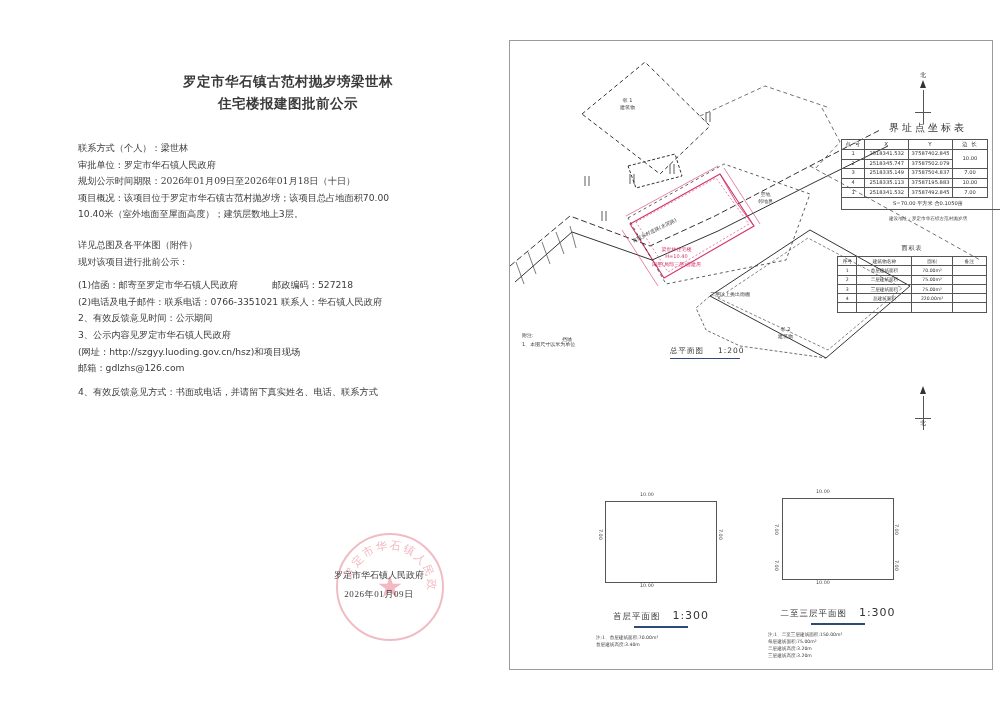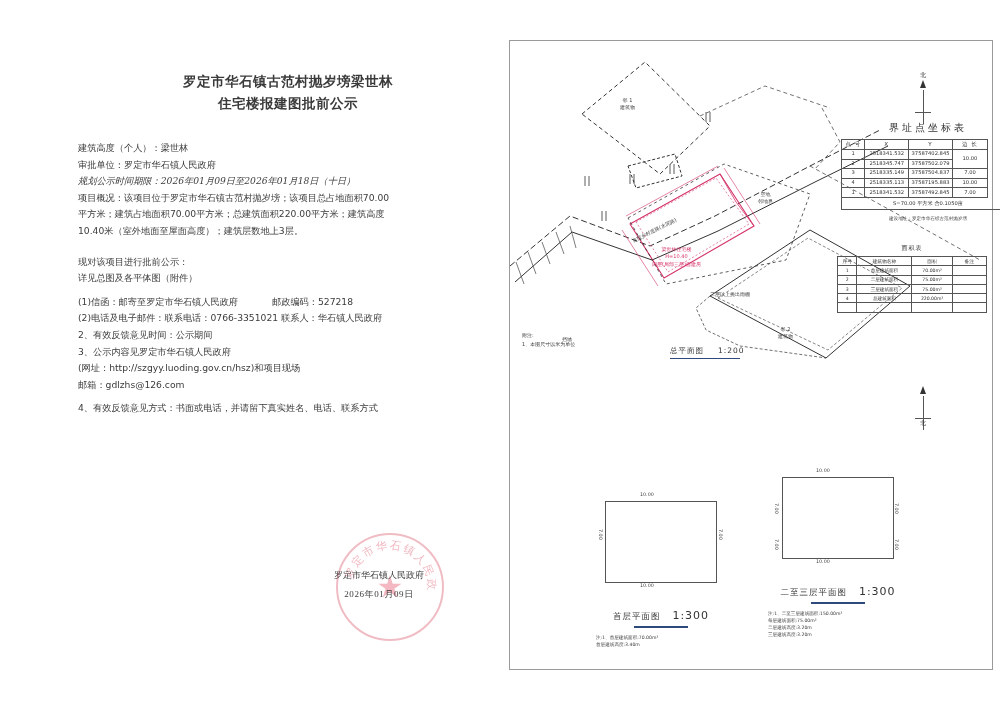--- a/index.html
+++ b/index.html
@@ -7,21 +7,21 @@
        font-family:"DejaVu Sans","Liberation Sans",sans-serif;color:#2b2b2b;}
   .page{position:absolute;left:0;top:0;width:1000px;height:706px;background:#fff;}
 
   
   .notice{position:absolute;left:78px;top:70px;width:420px;}
   .ttl{text-align:center;font-size:13.5px;line-height:22px;letter-spacing:.5px;
        color:#3a3a3a;font-weight:600;}
   .ttl div{white-space:nowrap;}
   .body-txt{margin-top:26px;font-size:9.2px;line-height:16.6px;color:#3b3b3b;}
   .body-txt p{margin:0;white-space:nowrap;}
-  .hand{font-family:"DejaVu Serif","Liberation Serif",serif;font-style:italic;}
+  .hand{font-family:"DejaVu Serif","Liberation Serif",serif;}
   .gap{height:14px;}
   .gap-s{height:7px;}
   .sp{display:inline-block;width:34px;}
 
   
   .sign{position:absolute;left:334px;top:566px;font-size:9px;line-height:19px;
         color:#3b3b3b;text-align:center;white-space:nowrap;}
   .sign .date{font-family:Liberation Serif, serif;letter-spacing:.6px;}
 
   
@@ -106,30 +106,29 @@
 
 <div class="page">
 
   <div class="notice">
     <div class="ttl">
       <div>罗定市华石镇古范村抛岁塝梁世林</div>
       <div>住宅楼报建图批前公示</div>
     </div>
 
     <div class="body-txt">
-      <p>建筑高度（个人）：梁世林</p>
+      <p>联系方式（个人）：梁世林</p>
       <p>审批单位：罗定市华石镇人民政府</p>
       <p class="hand">规划公示时间期限：2026年01月09日至2026年01月18日（十日）</p>
       <p>项目概况：该项目位于罗定市华石镇古范村抛岁塝；该项目总占地面积70.00</p>
-      <p>平方米；建筑占地面积70.00平方米；总建筑面积220.00平方米；建筑高度</p>
       <p>10.40米（室外地面至屋面高度）；建筑层数地上3层。</p>
 
       <div class="gap"></div>
+      <p>详见总图及各平体图（附件）</p>
       <p>现对该项目进行批前公示：</p>
-      <p>详见总图及各平体图（附件）</p>
 
       <div class="gap-s"></div>
       <p>
         <span>(1)信函：邮寄至罗定市华石镇人民政府</span><span class="sp"></span><span>邮政编码：527218</span>
       </p>
       <p>
         <span>(2)电话及电子邮件：联系电话：0766-3351021</span> <span>联系人：华石镇人民政府</span>
       </p>
       <p>2、有效反馈意见时间：公示期间</p>
       <p>3、公示内容见罗定市华石镇人民政府</p>
@@ -343,21 +342,21 @@
       <div class="cap">
         <span>首层平面图</span><span class="scale">1:300</span>
       </div>
       <div class="ul"></div>
       <div class="notes">
         <div>注:1、首层建筑面积:70.00m²</div>
         <div>      首层建筑高度:3.40m</div>
       </div>
     </div>
 
-    <div class="fp" style="left:258px;top:436px;width:140px;">
+    <div class="fp" style="left:258px;top:457px;width:140px;">
       <div class="rect" style="width:110px;height:80px;margin:0 auto;"></div>
       <div class="dim" style="left:48px;top:-9px;">10.00</div>
       <div class="dim" style="left:48px;top:82px;">10.00</div>
       <div class="dim rot" style="left:6px;top:26px;">7.00</div>
       <div class="dim rot" style="left:126px;top:26px;">7.00</div>
       <div class="dim rot" style="left:6px;top:62px;">7.00</div>
       <div class="dim rot" style="left:126px;top:62px;">7.00</div>
       <div class="cap">
         <span>二至三层平面图</span><span class="scale">1:300</span>
       </div>

